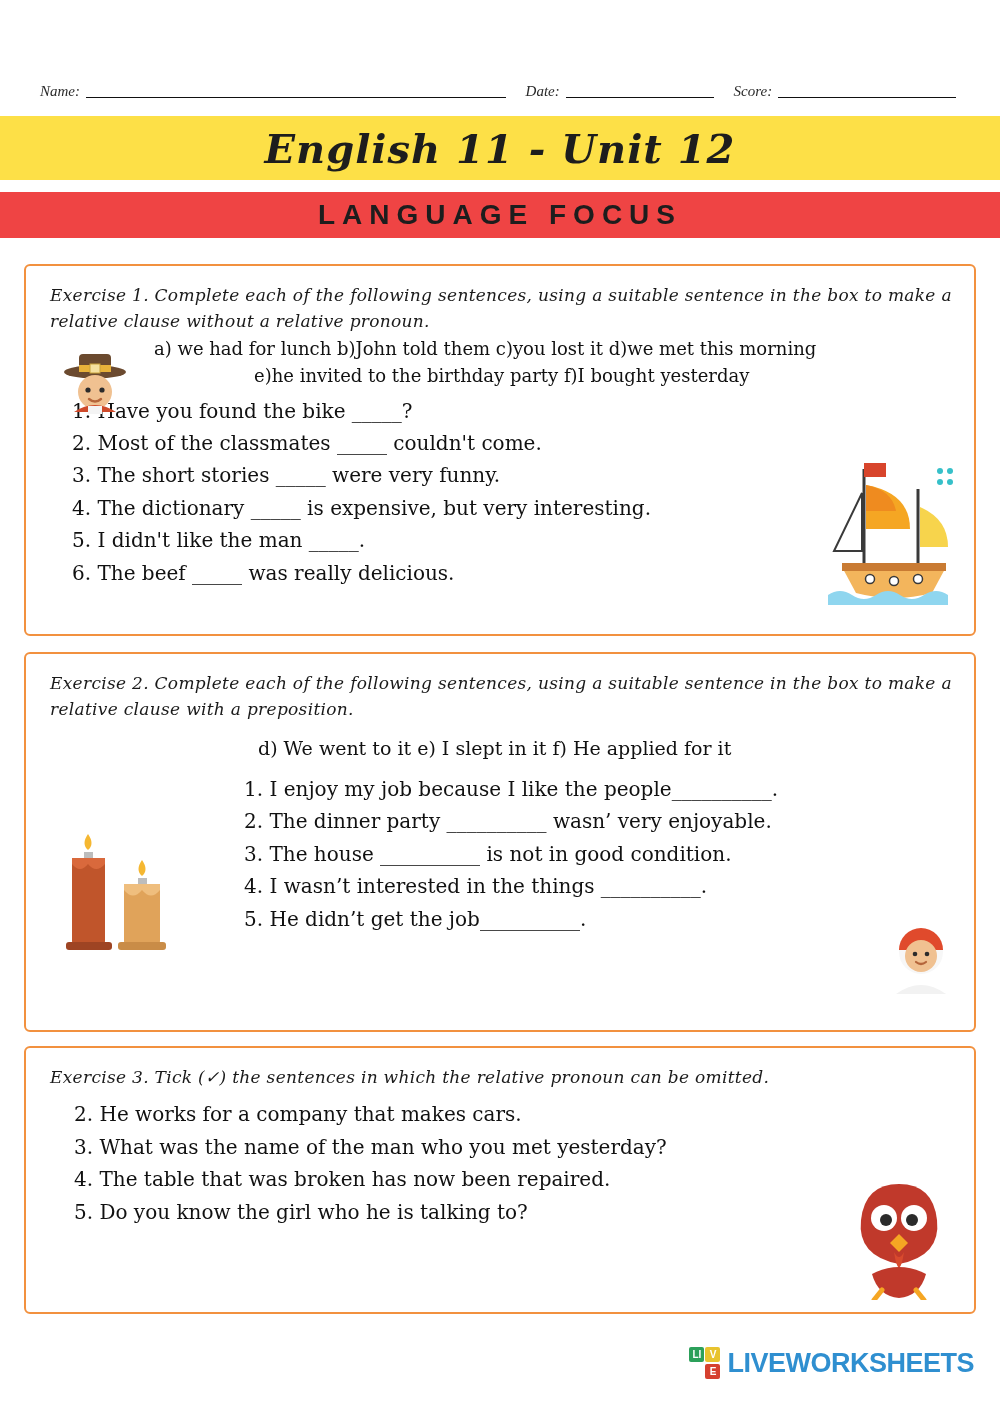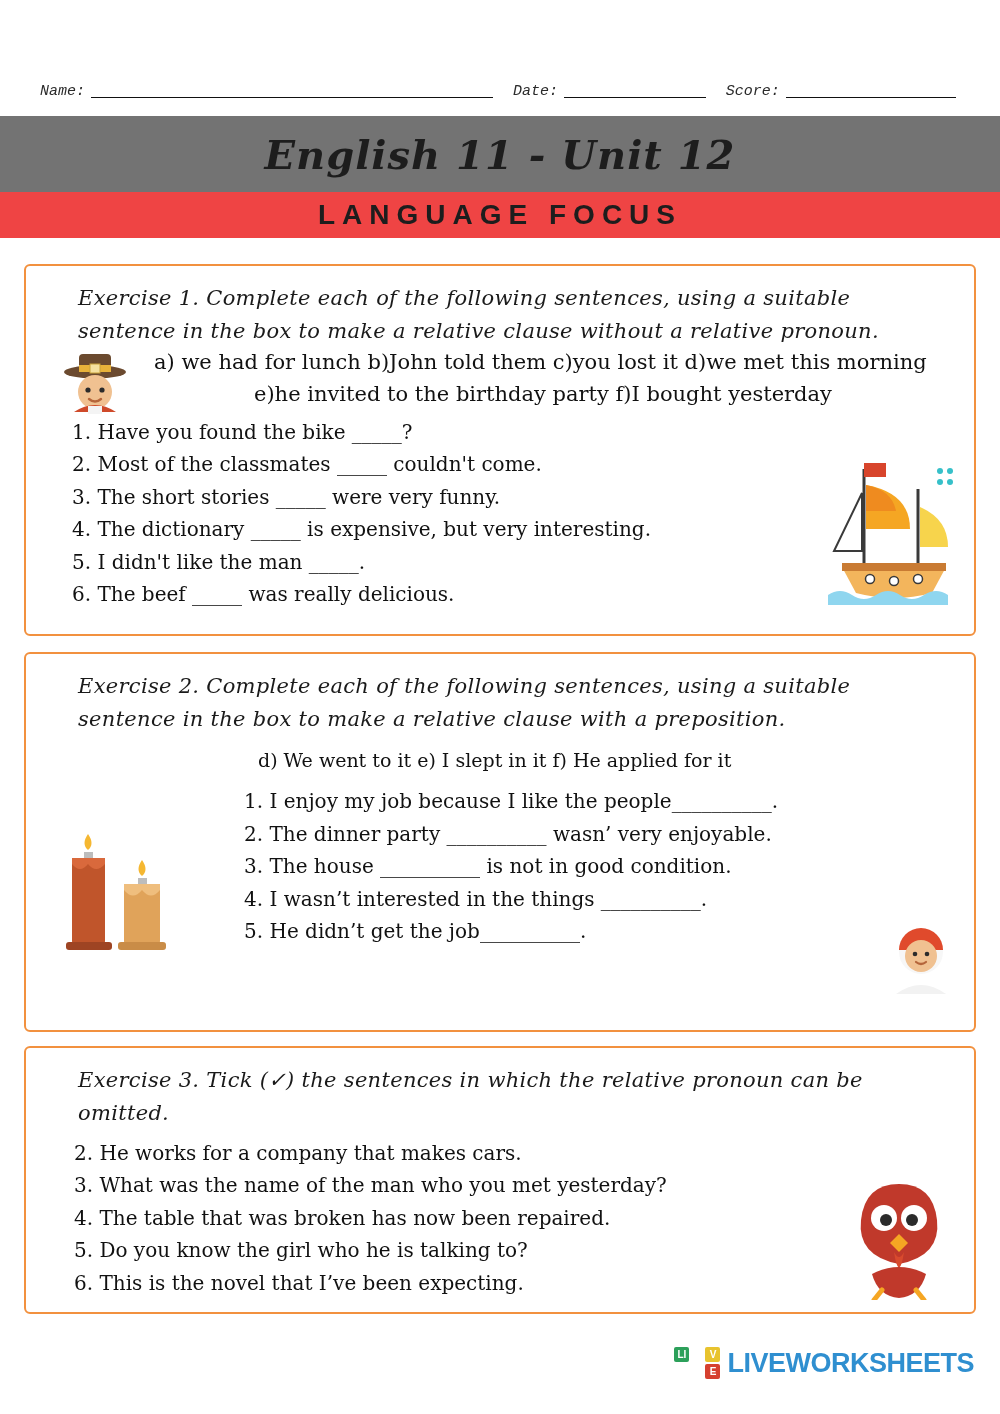--- a/index.html
+++ b/index.html
@@ -31,40 +31,40 @@
     align-items: flex-end;
     padding: 0 40px;
     box-sizing: border-box;
     font-family: "DejaVu Serif", serif;
   }
   .fld-label {
     font-size: 15px;
     font-style: italic;
     color: #2b2b2b;
     white-space: nowrap;
-    font-family: Liberation Mono, monospace;
+    font-family: Liberation Serif, serif;
   }
   .rule {
     border-bottom: 1.6px solid #111;
     height: 14px;
     margin: 0 4px 2px 6px;
   }
   .rule.name { width: 420px; }
   .rule.date { width: 148px; }
   .rule.score { width: 178px; }
   .spacer-lg { flex: 0 0 16px; }
 
   
   .title-band {
     position: absolute;
     top: 116px;
     left: 0;
     width: 1000px;
-    height: 76px;
-    background: #737373;
+    height: 64px;
+    background: #fde047;
     display: flex;
     align-items: center;
     justify-content: center;
   }
   .title-text {
     font-family: "DejaVu Serif", serif;
     font-size: 40px;
     font-style: italic;
     font-weight: 700;
     color: #1d1d1d;
@@ -99,31 +99,30 @@
     box-sizing: border-box;
     background: #fff;
   }
   #ex1 { top: 264px; height: 372px; }
   #ex2 { top: 652px; height: 380px; }
   #ex3 { top: 1046px; height: 268px; }
 
   .ex-instr {
     font-family: "DejaVu Serif", serif;
     font-style: italic;
-    font-size: 21px;
+    font-size: 17px;
     line-height: 1.55;
     color: #1a1a1a;
     padding: 16px 22px 0 24px;
     letter-spacing: 0.3px;
-    margin-left: 28px;
   }
 
   .choices {
     font-family: "DejaVu Serif", serif;
-    font-size: 21px;
+    font-size: 18px;
     color: #111;
     line-height: 1.5;
   }
   .choices .row1 { padding-left: 128px; }
   .choices .row2 { padding-left: 228px; }
 
   .qlist {
     font-family: "DejaVu Serif", serif;
     font-size: 20px;
     color: #111;
@@ -147,21 +146,21 @@
     width: 1000px;
     height: 50px;
     display: flex;
     align-items: center;
     justify-content: flex-end;
     padding-right: 26px;
     box-sizing: border-box;
   }
   .lw-cubes {
     display: inline-flex;
-    gap: 16px;
+    gap: 1px;
     margin-right: 7px;
   }
   .cube {
     width: 15px;
     height: 15px;
     color: #fff;
     font-size: 10px;
     font-weight: 700;
     display: flex;
     align-items: center;
@@ -242,21 +241,20 @@
     </div>
   </div>
 
   <div class="exbox" id="ex3">
     <div class="ex-instr">Exercise 3. Tick (✓) the sentences in which the relative pronoun can be omitted.</div>
     <div class="qlist">
       <div>2. He works for a company that makes cars.</div>
       <div>3. What was the name of the man who you met yesterday?</div>
       <div>4. The table that was broken has now been repaired.</div>
       <div>5. Do you know the girl who he is talking to?</div>
-      <div>6. This is the novel that I’ve been expecting.</div>
     </div>
   </div>
 
   <div class="art" id="art-pilgrim">
     <svg width="70" height="62" viewBox="0 0 70 62">
       <ellipse cx="35" cy="20" rx="31" ry="6.5" fill="#6b4a2f"></ellipse>
       <rect x="19" y="2" width="32" height="20" rx="4" fill="#6b4a2f"></rect>
       <rect x="19" y="13" width="32" height="7" fill="#e8b23a"></rect>
       <rect x="30" y="12" width="10" height="9" fill="#f5e1a0" stroke="#c8a13a" stroke-width="1"></rect>
       <circle cx="35" cy="40" r="17" fill="#f0c191"></circle>

